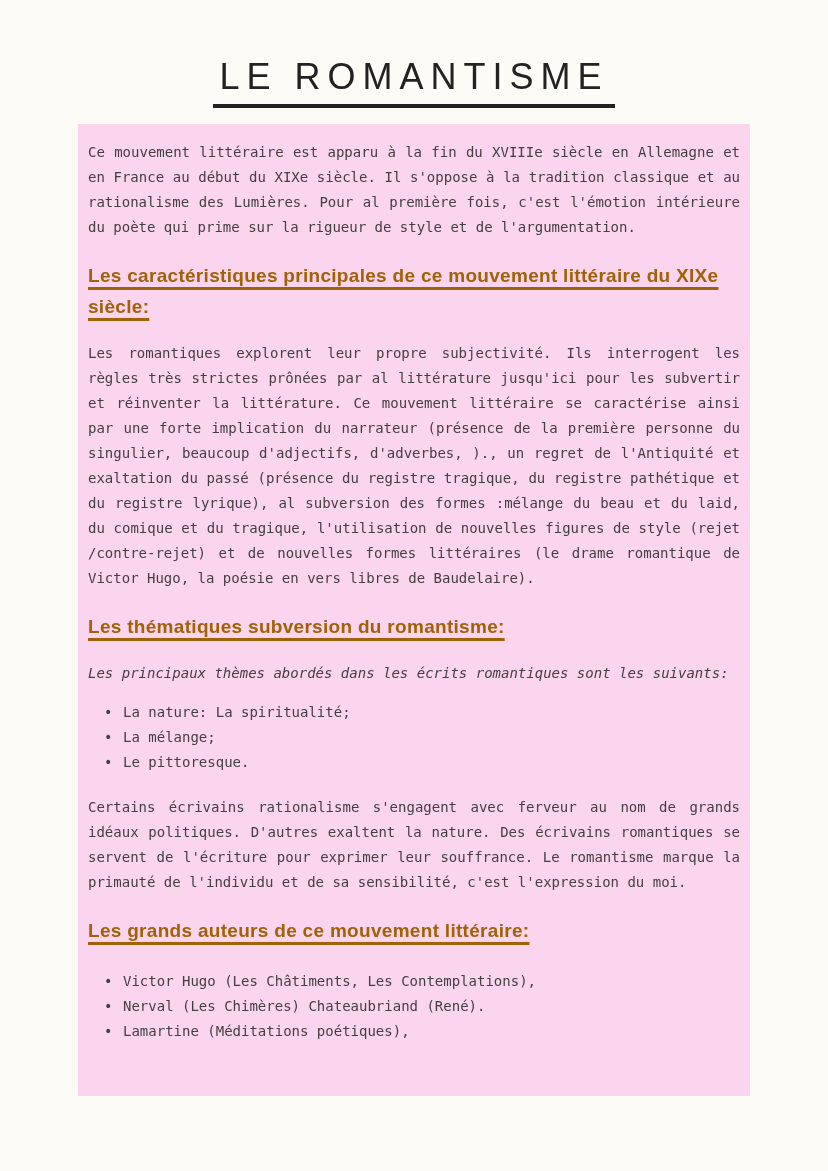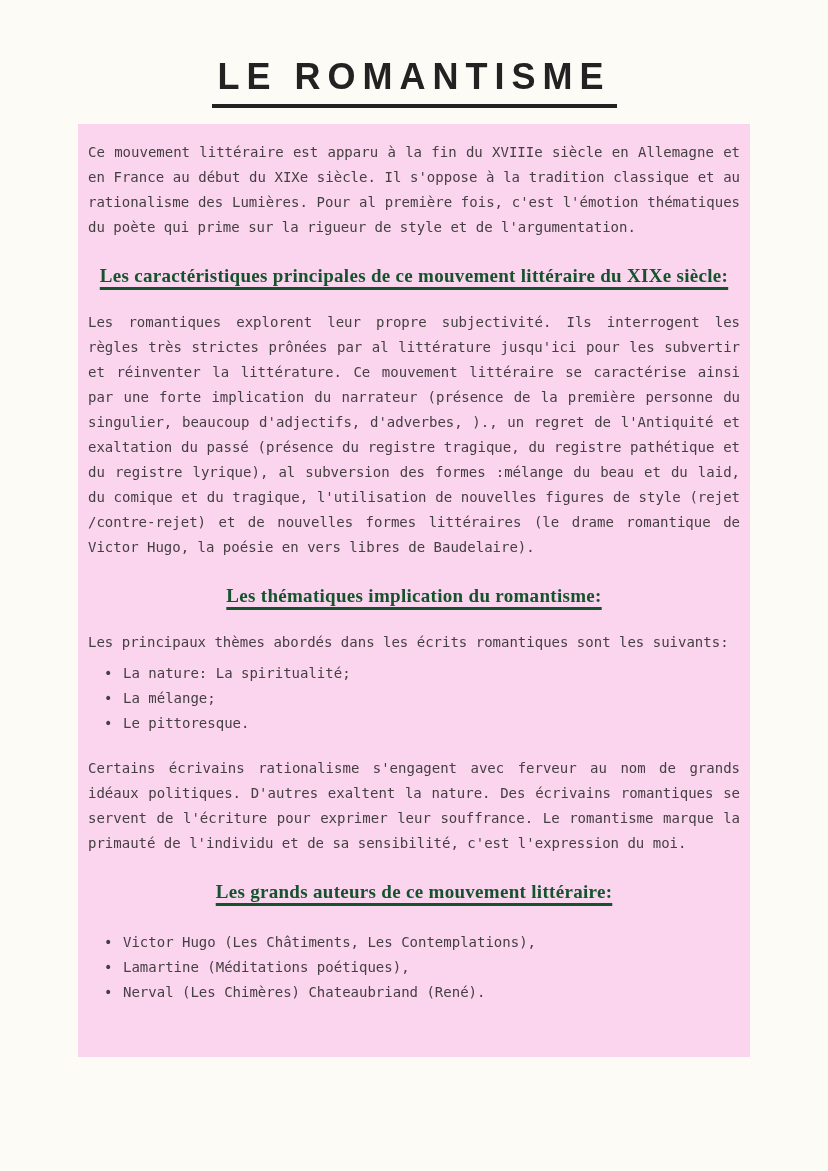--- a/index.html
+++ b/index.html
@@ -19,21 +19,21 @@
     height: 1171px;
   }
   .doc-header {
     padding-top: 56px;
     text-align: center;
   }
   .doc-title {
     display: inline-block;
     margin: 0;
     font-family: "Liberation Sans", sans-serif;
-    font-weight: bold;
+    font-weight: normal;
     font-size: 36px;
     letter-spacing: 7px;
     color: #222222;
     border-bottom: 4px solid #222222;
     padding: 0 6px 6px 6px;
     white-space: nowrap;
   }
   .doc-subtitle {
     margin-top: 15px;
     font-family: "Liberation Sans", sans-serif;
@@ -50,33 +50,34 @@
     padding: 16px 10px 52px 10px;
     color: #433f42;
     font-size: 14px;
     line-height: 25px;
     text-align: justify;
   }
   .panel p {
     margin: 0 0 20px 0;
   }
   .panel p.lead {
-    margin-bottom: 6px;
+    margin-bottom: 14px;
+    font-style: italic;
   }
   .panel h2 {
-    font-family: Liberation Serif, serif;
+    font-family: Liberation Sans, sans-serif;
     font-weight: bold;
     font-size: 19px;
     line-height: 31px;
-    color: #14532d;
+    color: #a16207;
     letter-spacing: 0.3px;
     text-decoration: underline;
     text-decoration-thickness: 2.5px;
     text-underline-offset: 5px;
-    text-align: center;
+    text-align: left;
     margin: 0 0 19px 0;
   }
   .panel h2.tight {
     margin-bottom: 23px;
   }
   .panel ul {
     list-style: none;
     margin: 0 0 20px 0;
     padding: 0 0 0 16px;
   }
@@ -100,41 +101,41 @@
 <body>
 
 <div class="page">
 
   <div class="doc-header">
     <h1 class="doc-title">LE ROMANTISME</h1>
   </div>
 
   <div class="panel">
 
-    <p>Ce mouvement littéraire est apparu à la fin du XVIIIe siècle en Allemagne et en France au début du XIXe siècle. Il s'oppose à la tradition classique et au rationalisme des Lumières. Pour al première fois, c'est l'émotion thématiques du poète qui prime sur la rigueur de style et de l'argumentation.</p>
+    <p>Ce mouvement littéraire est apparu à la fin du XVIIIe siècle en Allemagne et en France au début du XIXe siècle. Il s'oppose à la tradition classique et au rationalisme des Lumières. Pour al première fois, c'est l'émotion intérieure du poète qui prime sur la rigueur de style et de l'argumentation.</p>
 
     <h2>Les caractéristiques principales de ce mouvement littéraire du XIXe siècle:</h2>
 
     <p>Les romantiques explorent leur propre subjectivité. Ils interrogent les règles très strictes prônées par al littérature jusqu'ici pour les subvertir et réinventer la littérature. Ce mouvement littéraire se caractérise ainsi par une forte implication du narrateur (présence de la première personne du singulier, beaucoup d'adjectifs, d'adverbes, )., un regret de l'Antiquité et exaltation du passé (présence du registre tragique, du registre pathétique et du registre lyrique), al subversion des formes :mélange du beau et du laid, du comique et du tragique, l'utilisation de nouvelles figures de style (rejet /contre-rejet) et de nouvelles formes littéraires (le drame romantique de Victor Hugo, la poésie en vers libres de Baudelaire).</p>
 
-    <h2>Les thématiques implication du romantisme:</h2>
+    <h2>Les thématiques subversion du romantisme:</h2>
 
     <p class="lead">Les principaux thèmes abordés dans les écrits romantiques sont les suivants:</p>
 
     <ul>
       <li>La nature: La spiritualité;</li>
       <li>La mélange;</li>
       <li>Le pittoresque.</li>
     </ul>
 
     <p>Certains écrivains rationalisme s'engagent avec ferveur au nom de grands idéaux politiques. D'autres exaltent la nature. Des écrivains romantiques se servent de l'écriture pour exprimer leur souffrance. Le romantisme marque la primauté de l'individu et de sa sensibilité, c'est l'expression du moi.</p>
 
     <h2 class="tight">Les grands auteurs de ce mouvement littéraire:</h2>
 
     <ul class="last">
       <li>Victor Hugo (Les Châtiments, Les Contemplations),</li>
+      <li>Nerval (Les Chimères) Chateaubriand (René).</li>
       <li>Lamartine (Méditations poétiques),</li>
-      <li>Nerval (Les Chimères) Chateaubriand (René).</li>
     </ul>
 
   </div>
 
 </div>
 
 </body></html>

